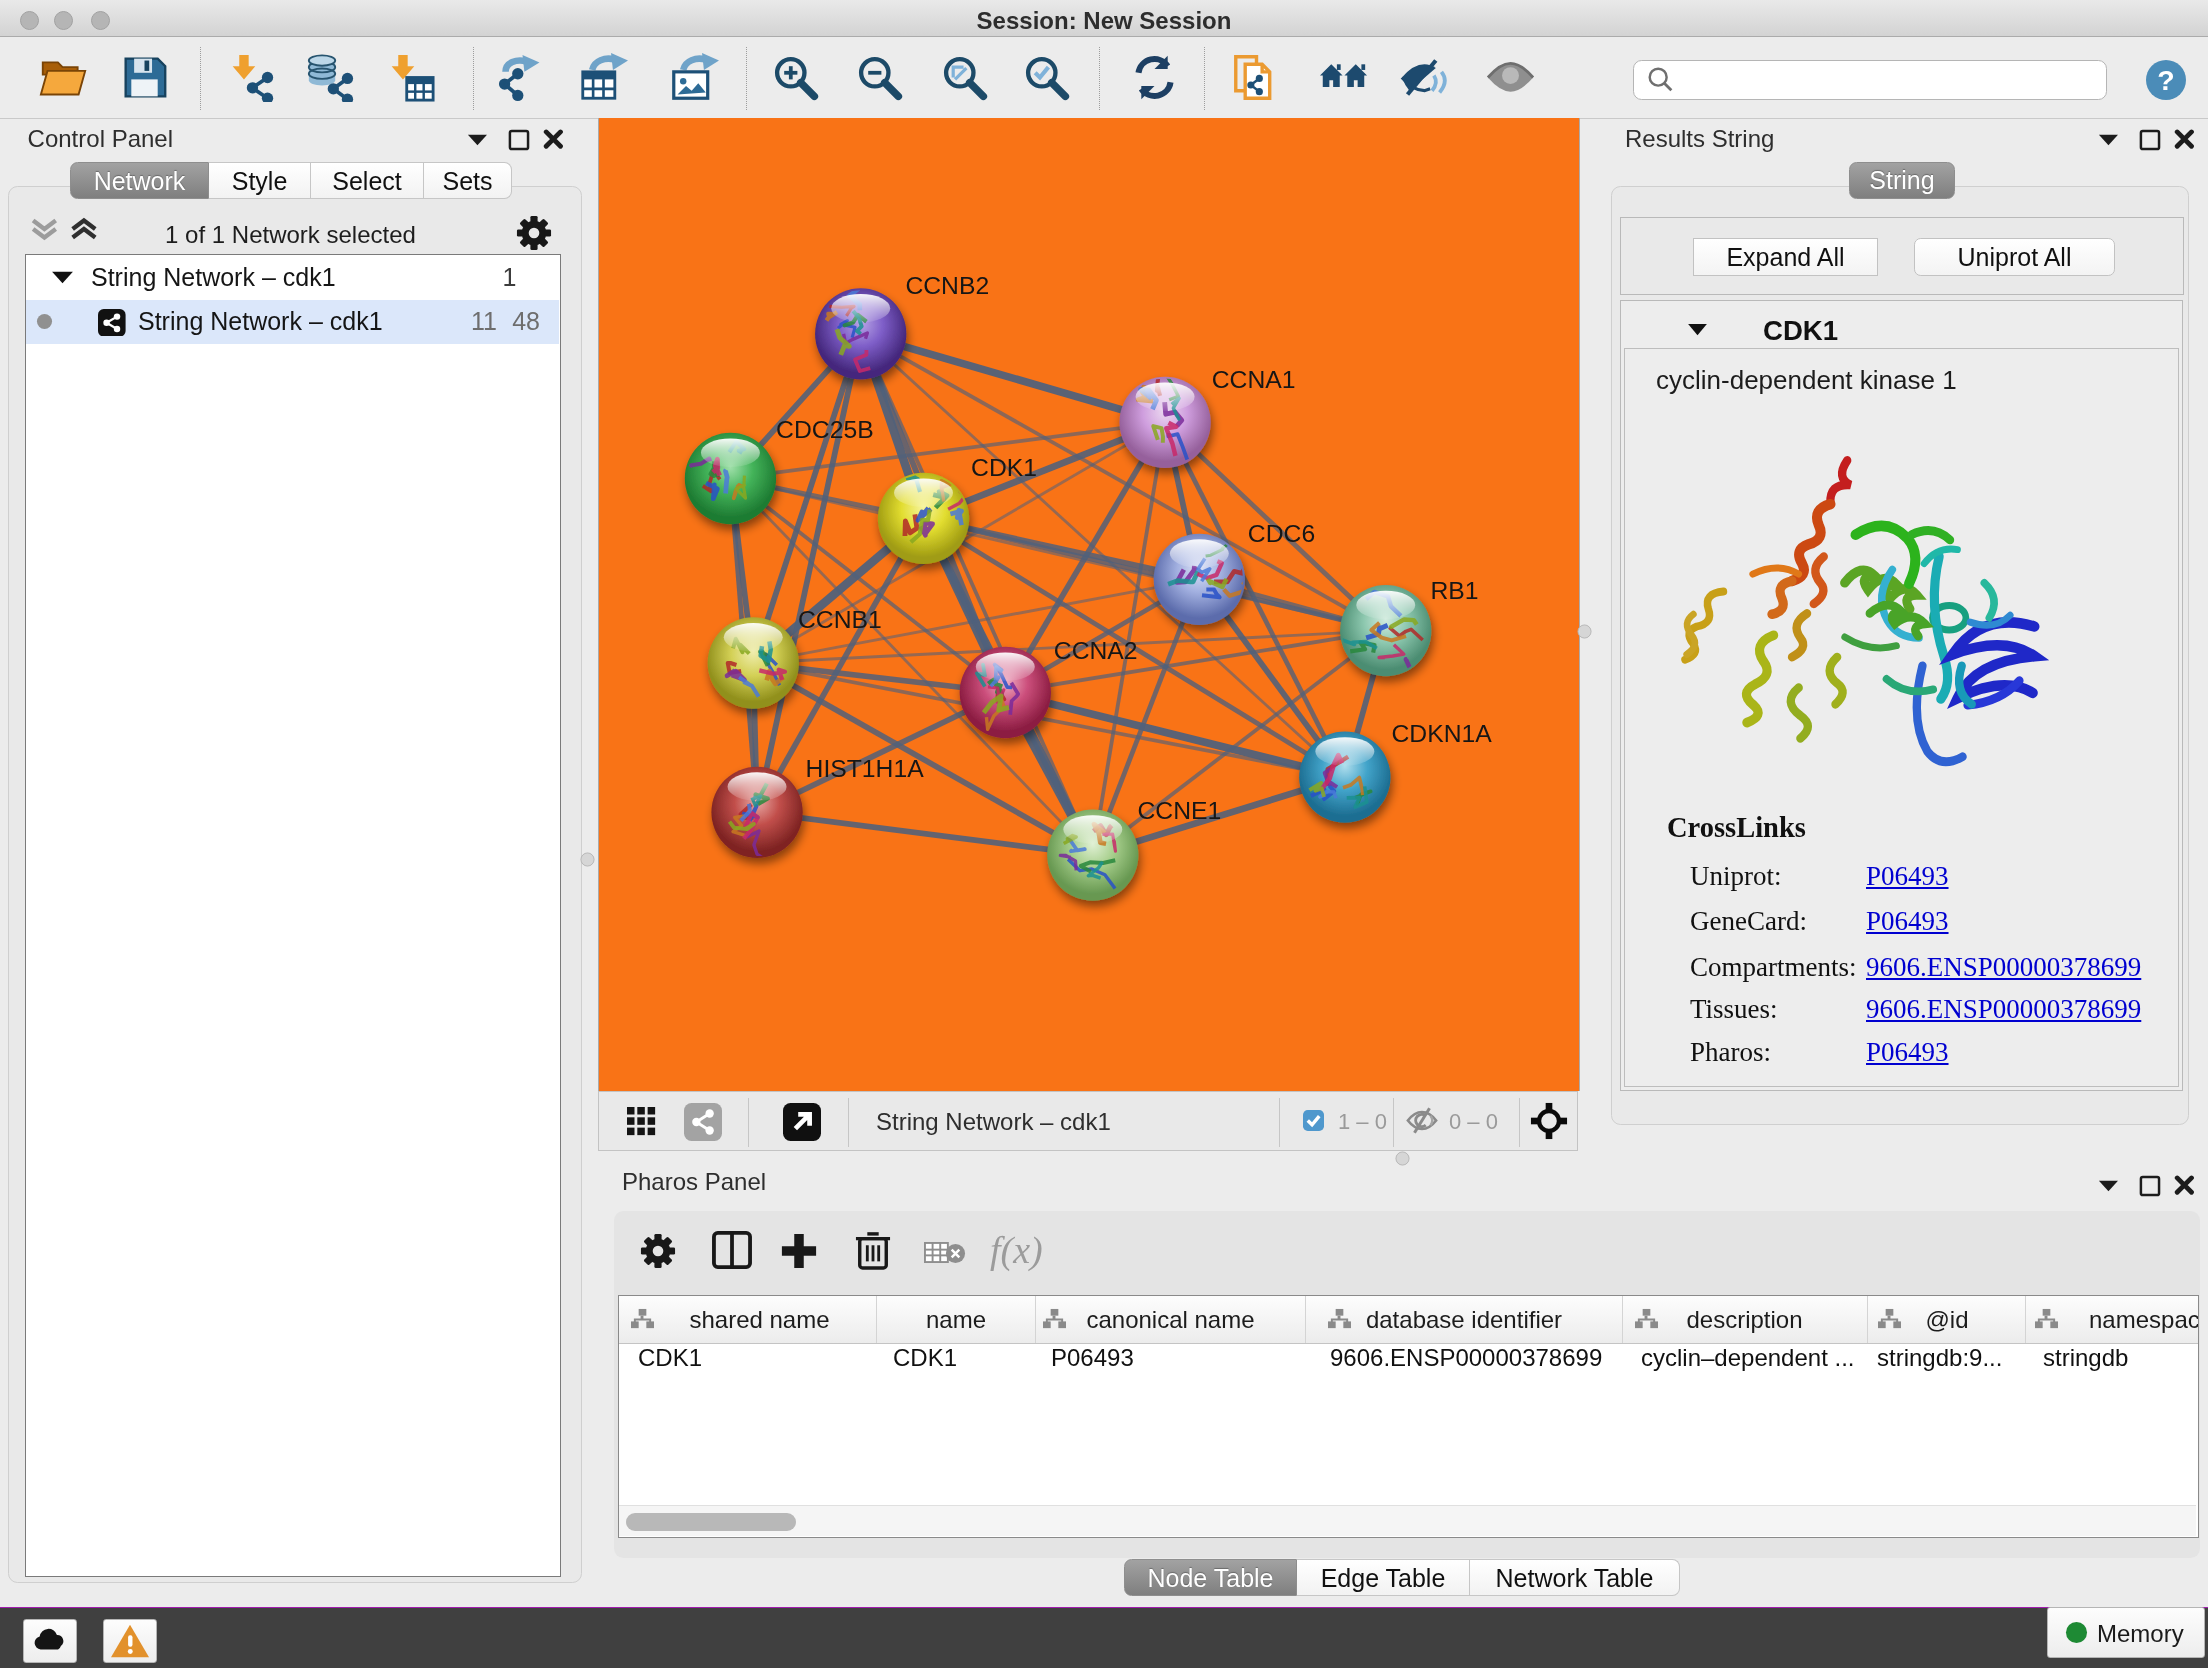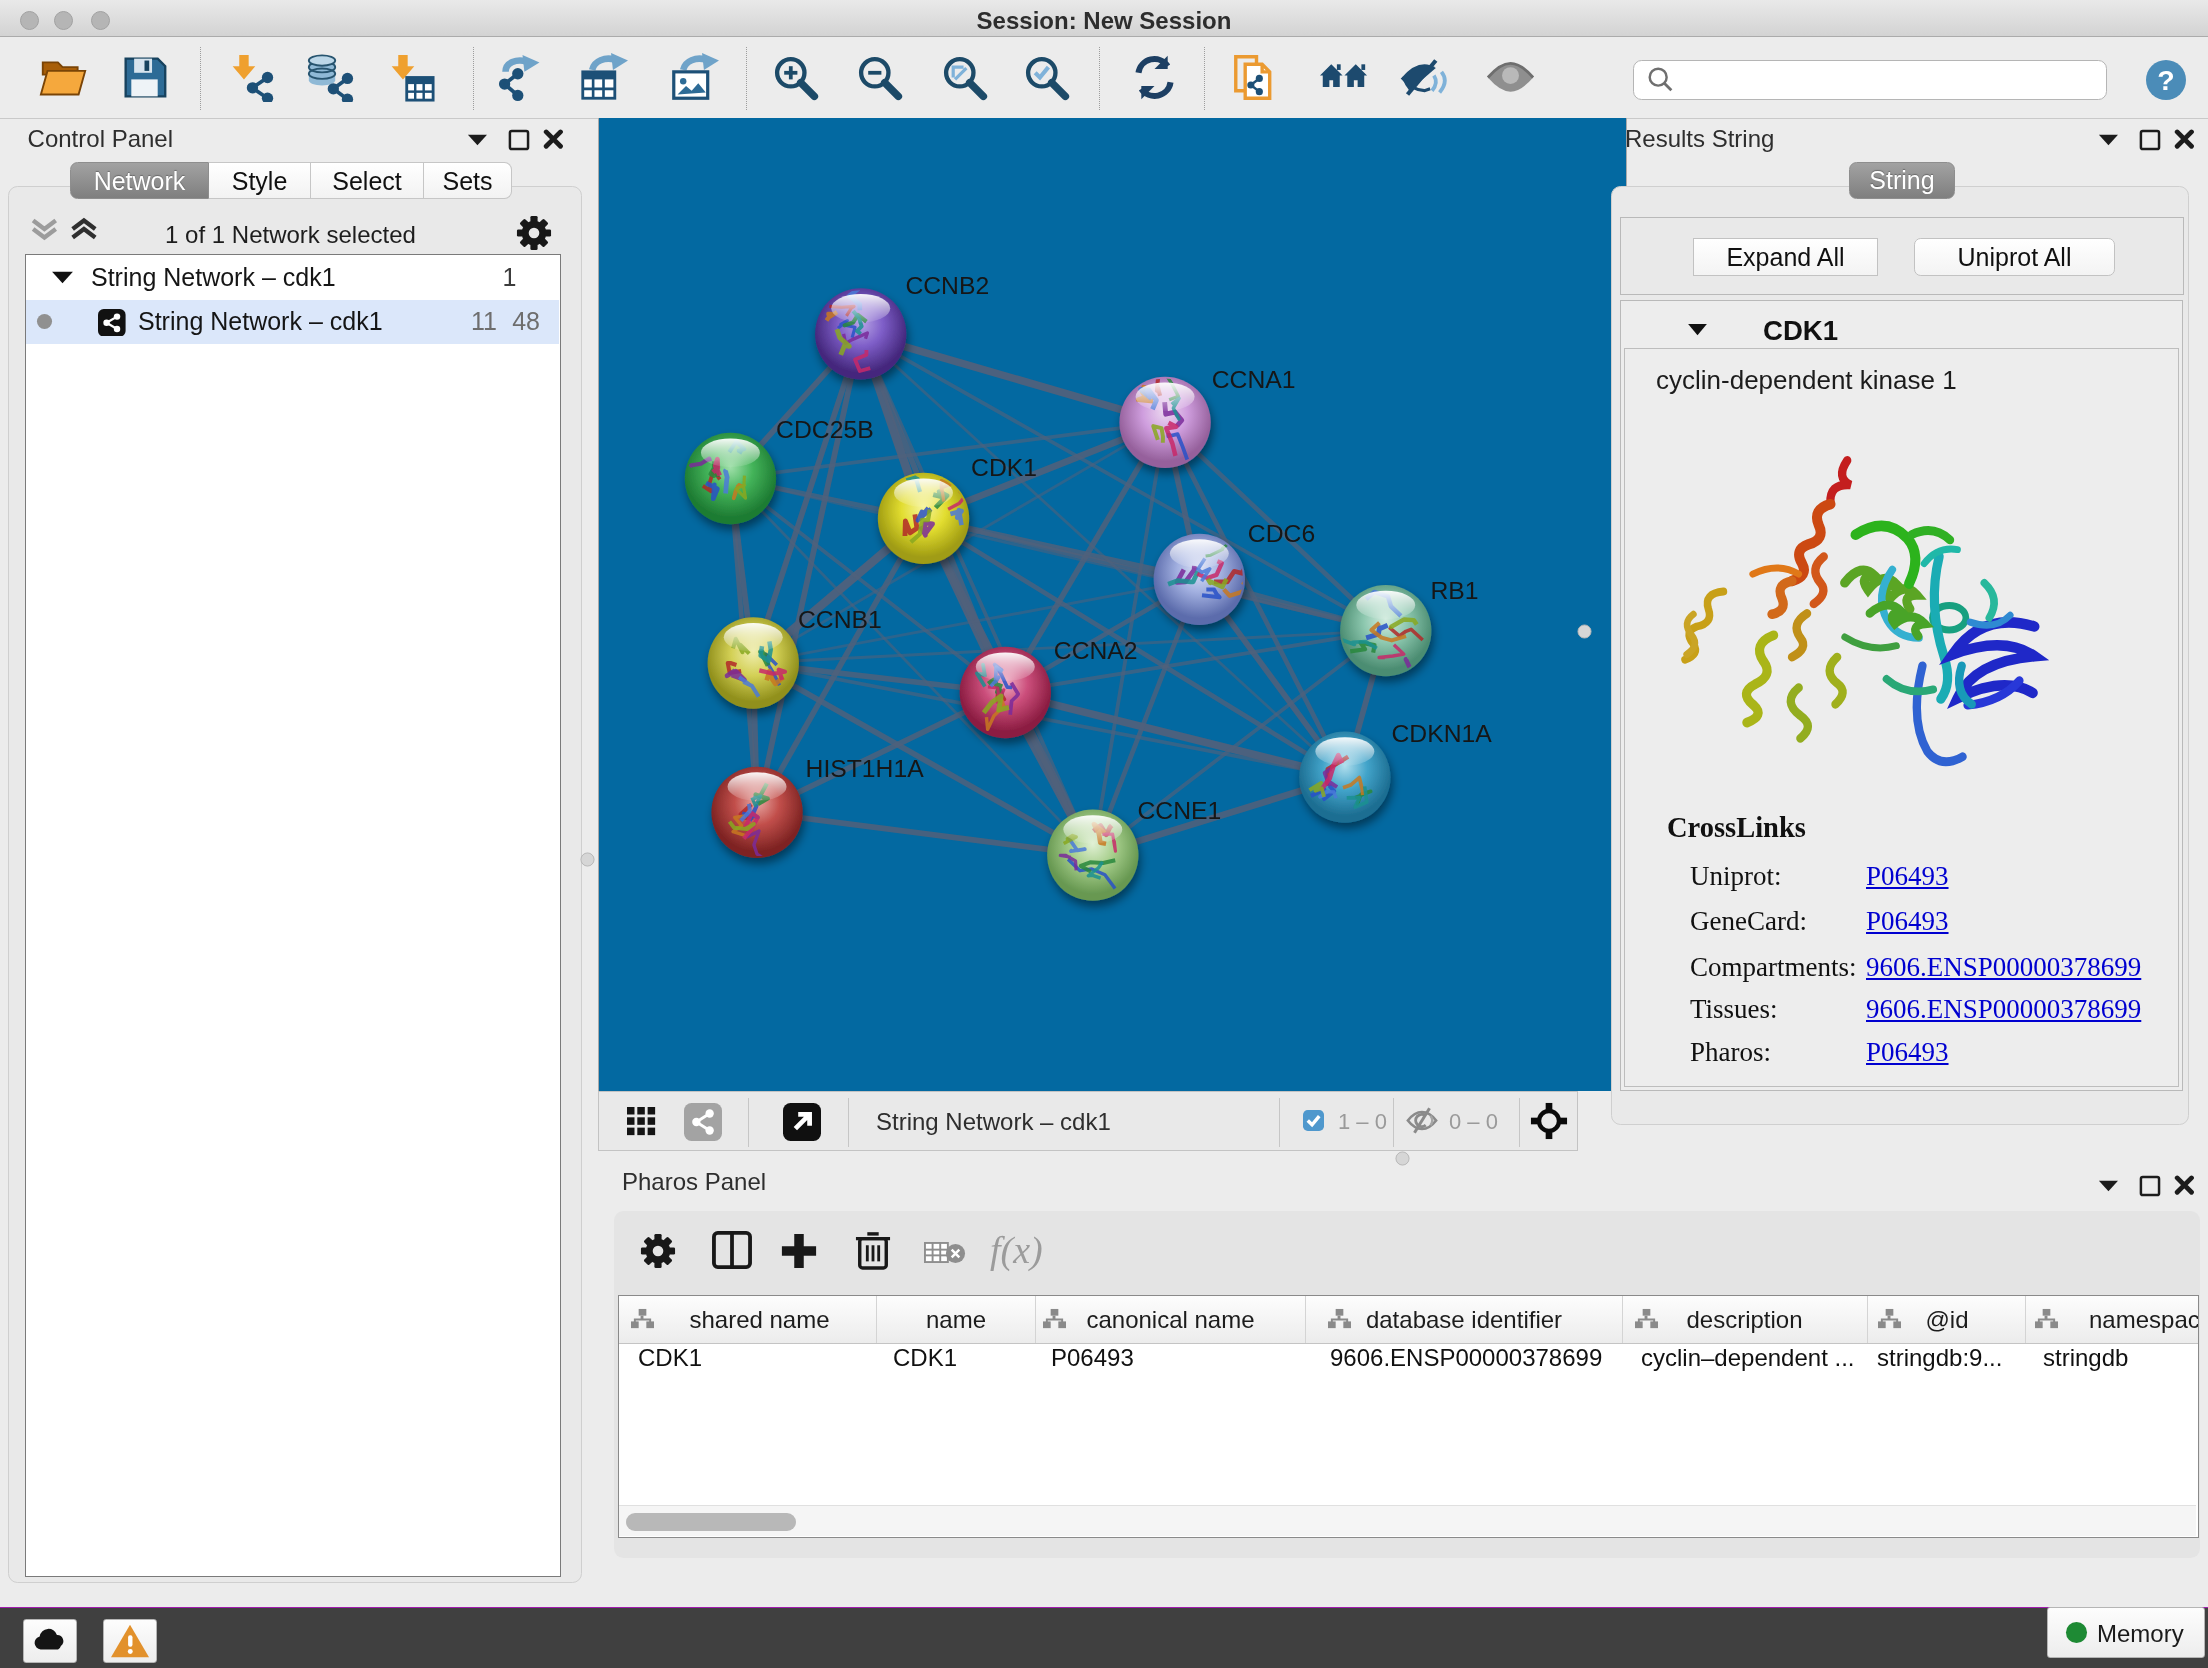--- a/index.html
+++ b/index.html
@@ -29,22 +29,22 @@
   .tab.first{border-left:1px solid #c6c6c6;border-radius:7.6px 0 0 7.6px;}
   .tab.last{border-radius:0 7.6px 7.6px 0;}
   .tab.sel{background:linear-gradient(#a2a2a2,#7f7f7f);color:#fff;border-color:#8e8e8e;
      text-shadow:0 -1px 1px rgba(0,0,0,.3);}
   .container{position:absolute;background:#e9e9e9;border:1.9px solid #cfcfcf;border-radius:9.5px;box-sizing:border-box;}
   
   #treebox{position:absolute;left:25px;top:136px;width:536px;height:1323px;background:#fff;
      border:1.9px solid #7a7a7a;box-sizing:border-box;}
   .trow{position:absolute;left:0;width:533px;height:44px;font-size:25px;color:#151515;}
   
-  #canvas{left:598px;top:118px;width:980px;height:973px;background:#0369a1;
-     border-left:1px solid #aaa;border-right:1px solid #aaa;padding-left:47px;}
+  #canvas{left:598px;top:118px;width:980px;height:973px;background:#f97316;
+     border-left:1px solid #aaa;border-right:1px solid #aaa;}
   #canvbar{left:598px;top:1091px;width:980px;height:60px;background:#e9e9e9;
      border:1px solid #c3c3c3;border-width:1px 1px 1px 1px;box-sizing:border-box;}
   .cbsep{position:absolute;top:5.7px;height:49px;width:1px;background:#c6c6c6;}
   
   .serif{font-family:"Liberation Serif",serif;}
   
   #tablebox{position:absolute;left:31px;top:137px;width:1579px;height:241px;background:#fff;
      border:1px solid #8a8a8a;overflow:hidden;}
   .th{position:absolute;top:0;height:47px;border-right:1px solid #d4d4d4;box-sizing:border-box;
       font-size:24px;color:#1c1c1c;text-align:center;line-height:47px;}
@@ -901,20 +901,25 @@
     <div class="td" style="left:274px;">CDK1</div>
     <div class="td" style="left:432px;">P06493</div>
     <div class="td" style="left:711px;">9606.ENSP00000378699</div>
     <div class="td" style="left:1022px;text-align:center;">cyclin–dependent ...</div>
     <div class="td" style="left:1258px;">stringdb:9...</div>
     <div class="td" style="left:1424px;">stringdb</div>
     <div class="abs" style="left:0;top:209px;width:1577px;height:29.5px;background:#f5f5f5;border-top:1px solid #e0e0e0;">
       <div style="position:absolute;left:6.7px;top:6.7px;width:170px;height:18px;border-radius:9.5px;background:#b8b8b8;"></div>
     </div>
   </div>
+  <div class="tabs" style="left:537px;top:401px;">
+    <div class="tab sel first" style="width:173px;font-size:25px;">Node Table</div>
+    <div class="tab" style="width:173px;font-size:25px;">Edge Table</div>
+    <div class="tab last" style="width:210px;font-size:25px;">Network Table</div>
+  </div>
 </div>
 
 <div class="abs" id="statusbar">
   <div class="sbtn" style="left:23px;">
     <svg width="42" height="30" viewBox="0 0 44 32" style="position:absolute;left:4.8px;top:5.7px;">
       <path d="M12 26 a7 7 0 0 1 -1 -13.8 a9.5 9.5 0 0 1 18.4 -1.6 a6.5 6.5 0 0 1 4.2 11.7 a6 6 0 0 1 -3 3.7 z" fill="#141414"></path>
     </svg>
   </div>
   <div class="sbtn" style="left:103px;">
     <svg width="44" height="38" viewBox="0 0 46 40" style="position:absolute;left:3.8px;top:2.9px;">

